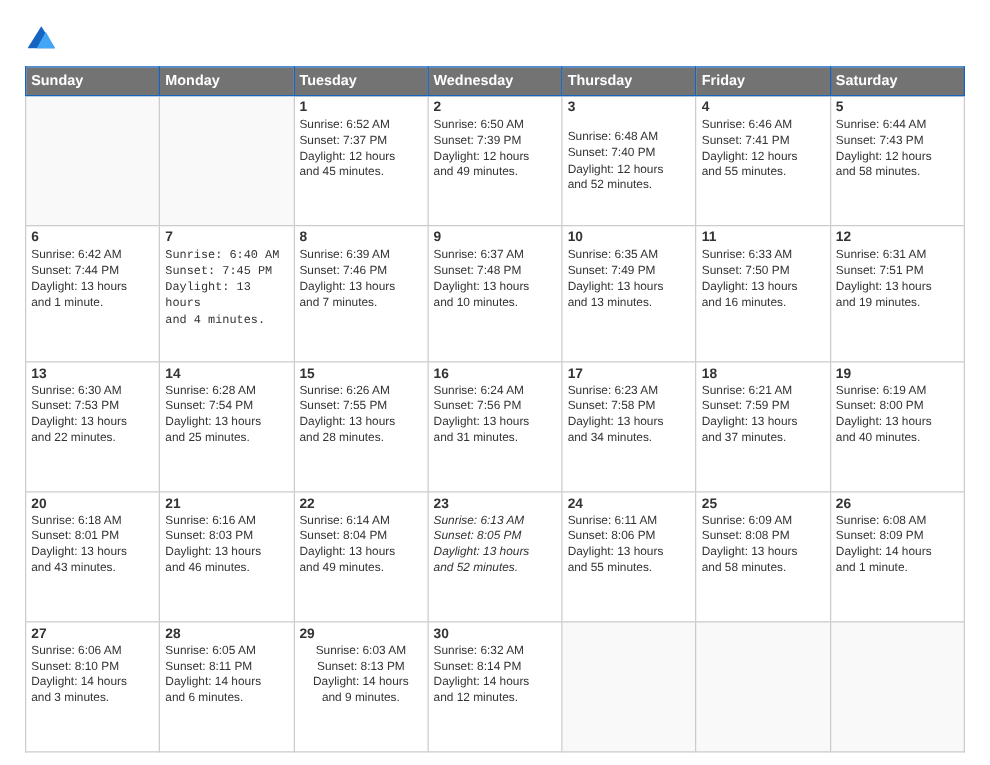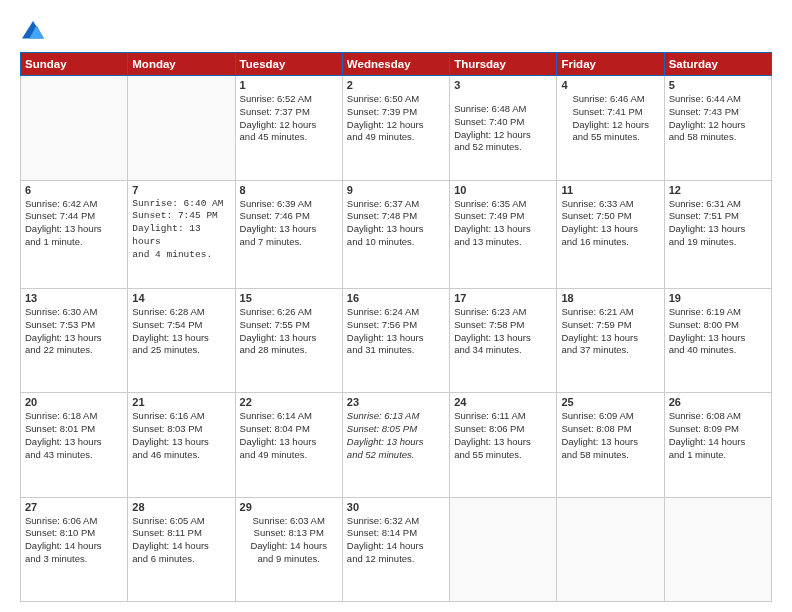--- a/index.html
+++ b/index.html
@@ -53,21 +53,21 @@
       color: #333;
     }
     .calendar {
       flex: 1;
       border: 1px solid #ccc;
       border-collapse: collapse;
       width: 100%;
       table-layout: fixed;
     }
     .calendar th {
-      background: #b91c1c;
+      background: #737373;
       color: #fff;
       font-size: 11.5px;
       font-weight: bold;
       padding: 5px 4px;
       text-align: left;
       border: 1px solid #1565c0;
     }
     .calendar td {
       border: 1px solid #ccc;
       vertical-align: top;
@@ -140,21 +140,21 @@
           </td>
           <td>
             <span class="day-num">3</span>
             <div class="cell-content" style="white-space: pre-line; margin-top: 12px;">Sunrise: 6:48 AM
 Sunset: 7:40 PM
 Daylight: 12 hours
 and 52 minutes.</div>
           </td>
           <td>
             <span class="day-num">4</span>
-            <div class="cell-content" style="white-space: pre-line; margin-left: 11px;">Sunrise: 6:46 AM
+            <div class="cell-content" style="white-space: pre-line;">Sunrise: 6:46 AM
 Sunset: 7:41 PM
 Daylight: 12 hours
 and 55 minutes.</div>
           </td>
           <td>
             <span class="day-num">5</span>
             <div class="cell-content" style="white-space: pre-line;">Sunrise: 6:44 AM
 Sunset: 7:43 PM
 Daylight: 12 hours
 and 58 minutes.</div>

